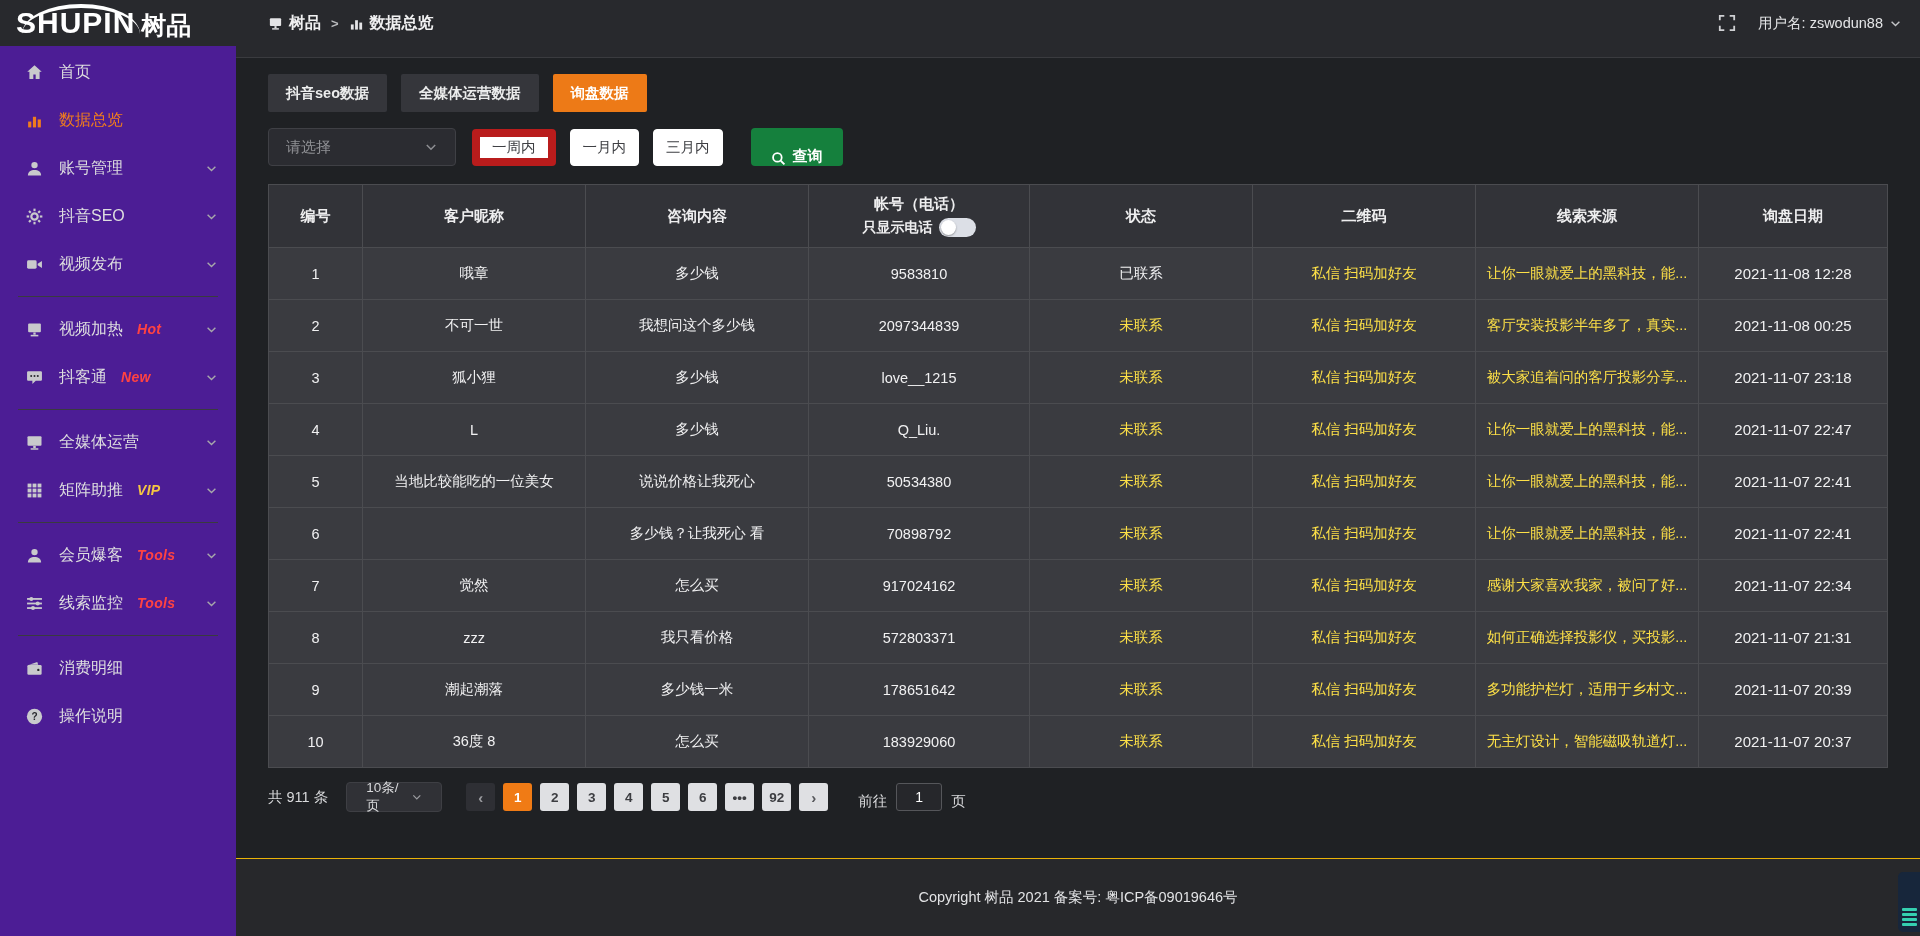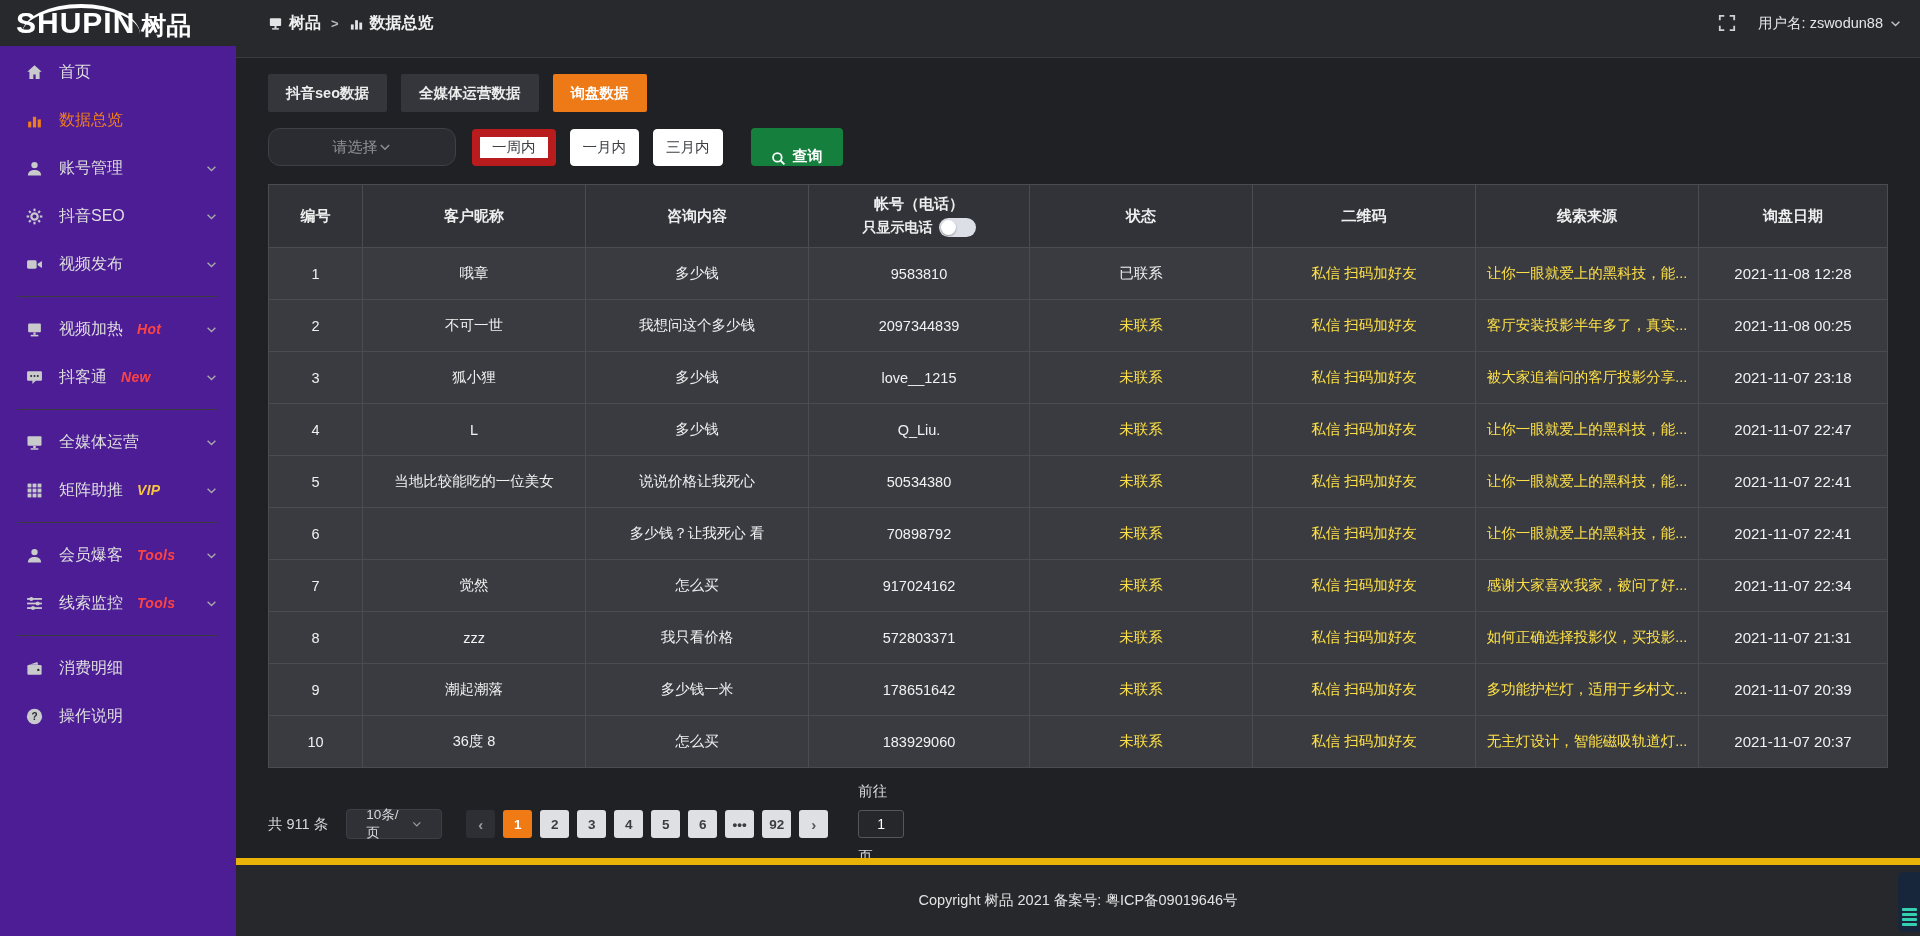--- a/index.html
+++ b/index.html
@@ -55,22 +55,22 @@
   .tabs { display:flex; gap:14px; margin-top:16px; }
   .tab {
     height:38px; padding:0 18px; background:#35363b; color:#eceded;
     font-size:14.5px; font-weight:700; border:none; border-radius:2px;
     display:flex; align-items:center; cursor:pointer;
   }
   .tab.active { background:#ed7a17; color:#fff; }
 
   .filters { display:flex; align-items:center; margin-top:15px; height:40px; gap:14px; }
   .select {
-    width:188px; height:38px; background:#2b2c31; border:1px solid #3f4045; border-radius:12px;
-    display:flex; align-items:center; justify-content:center; padding:0 8px;
+    width:188px; height:38px; background:#2b2c31; border:1px solid #3f4045; border-radius:4px;
+    display:flex; align-items:center; justify-content:space-between; padding:0 17px;
     color:#8f9094; font-size:15px; cursor:pointer;
   }
   .select .chev { width:14px; height:14px; color:#8f9094; }
   .pbtn {
     min-width:66px; height:37px; background:#ffffff; color:#3f4044; font-size:14.5px;
     border:1px solid #ffffff; border-radius:4px; display:flex; align-items:center; justify-content:center;
     padding:0 12px; cursor:pointer; margin-left:2px;
   }
   .pbtn.active { border:8px solid #b91c1c; }
   .qbtn {
@@ -117,30 +117,30 @@
   }
   .psize .chev { width:12px; height:12px; color:#9b9ca0; }
   .pgbtn {
     min-width:29px; height:28px; border-radius:3px; background:#dfe0e3; color:#3c3d41;
     font-size:13.5px; font-weight:700; display:flex; align-items:center; justify-content:center;
     border:none; cursor:pointer; padding:0 6px;
   }
   .pgbtn.nav { background:#2e2f34; color:#9a9b9f; font-size:15px; }
   .pgbtn.nav.next { background:#dfe0e3; color:#55565a; }
   .pgbtn.active { background:#f07b15; color:#fff; }
-  .goto { display:flex; align-items:flex-start; gap:9px; margin-left:22px;flex-direction:column; }
+  .goto { display:flex; align-items:flex-end; gap:9px; margin-left:22px; }
   .goto input {
     width:46px; height:28px; background:#26272b; border:1px solid #55565a; border-radius:3px;
     color:#fff; font-size:14px; text-align:center; font-family:inherit;
   }
 
   
   .footer {
     position:absolute; left:0; right:0; bottom:0; height:78px;
-    background:#27282b; border-top:7px solid #eab308;
+    background:#27282b; border-top:1px solid #eab308;
     display:flex; align-items:center; justify-content:center;
     font-size:14.5px; color:#e2e3e5;
   }
 
   
   .floatwidget {
     position:absolute; right:0; bottom:4px; width:22px; height:60px;
     background:#17263b; border-radius:5px 0 0 5px; z-index:9;
     display:flex; flex-direction:column; justify-content:flex-end; gap:2px; padding:4px 3px 6px 4px;
     cursor:pointer;

